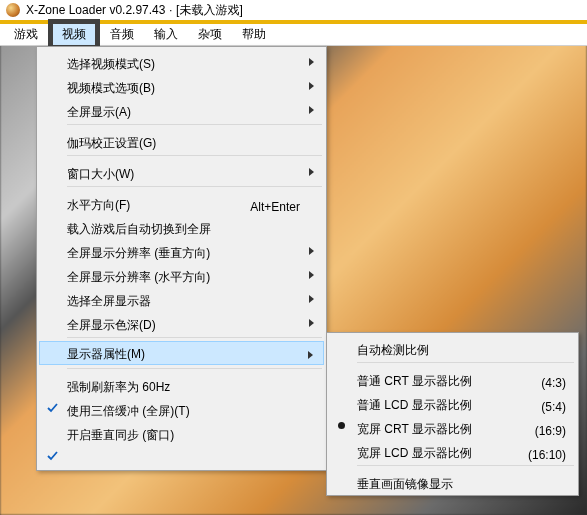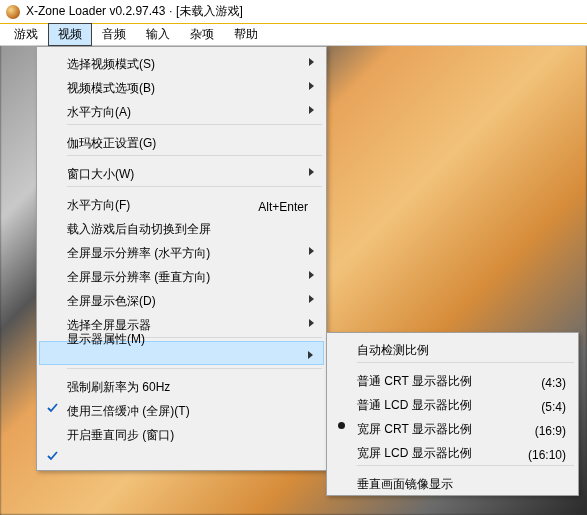--- a/index.html
+++ b/index.html
@@ -30,45 +30,45 @@
   .wm-icon::before {
     content:""; position:absolute; top:-10px; left:20px; width:20px; height:10px;
     border:4px solid rgba(160,160,160,.6); border-bottom:none; border-radius:4px 4px 0 0;
   }
   .wm-dot { position:absolute; top:14px; left:20px; width:20px; height:20px; border-radius:50%;
     background: radial-gradient(circle at 35% 35%, rgba(200,200,200,.6), rgba(120,120,120,.5)); }
   .wm-text1 { font-size: 22px; letter-spacing: 2px; }
   .wm-text2 { font-size: 18px; letter-spacing: 1px; color: rgba(200,200,200,.5);}
   .titlebar {
     position: relative; height: 24px; background: #fff; display: flex; align-items: center;
-    border-bottom: 1px solid #eab308; padding-left: 6px; gap: 6px;
+    border-bottom: 4px solid #eab308; padding-left: 6px; gap: 6px;
   }
   .app-icon { width:14px; height:14px; border-radius:50%;
     background: radial-gradient(circle at 35% 35%, #f6d68a, #c87a2a 60%, #7a3d0e); }
   .menubar {
     position: relative; height: 22px; background: #fff; display: flex; align-items: center;
     border-bottom: 1px solid #d0d0d0; padding-left: 4px;
   }
   .menu-item { padding: 16px 10px; cursor: default; }
-  .menu-item.active { background: #cce8ff; border: 1px solid #404040; padding: 2px 9px; }
+  .menu-item.active { background: #cce8ff; border: 5px solid #404040; padding: 2px 9px; }
   .dropdown {
     position: absolute; left: 36px; top: 46px; width: 291px;
     background: #f0f0f0; border: 1px solid #a0a0a0;
     box-shadow: 2px 2px 4px rgba(0,0,0,.25);
     padding: 2px;
   }
   .dropdown .row {
     display: flex; align-items: flex-end; height: 24px; padding: 0 24px 0 28px;
     position: relative; cursor: default;
   }
-  .dropdown .row.hover { background: #cce8ff; border: 1px solid #99d1ff; height: 24px; padding: 0 23px 16px 27px;}
+  .dropdown .row.hover { background: #cce8ff; border: 1px solid #99d1ff; height: 24px; padding: 0 23px 1px 27px;}
   .dropdown .sep { height: 1px; background: #d8d8d8; margin: 3px 2px 3px 28px;}
   .check { position:absolute; left:7px; top:5px; }
   .chev { position:absolute; right:8px; top:7px; }
-  .shortcut { position:absolute; right:16px; color:#000;}
+  .shortcut { position:absolute; right:24px; color:#000;}
   .submenu {
     position: absolute; left: 326px; top: 332px; width: 253px;
     background: #f0f0f0; border: 1px solid #a0a0a0;
     box-shadow: 2px 2px 4px rgba(0,0,0,.25);
     padding: 2px;
   }
   .submenu .row { display:flex; align-items:flex-end; height:24px; padding:0 8px 0 28px; position:relative; cursor:default;}
   .submenu .sep { height:1px; background:#d8d8d8; margin:3px 2px 3px 28px;}
   .radio { position:absolute; left:9px; top:8px; width:7px; height:7px; border-radius:50%; background:#1a1a1a;}
   .ratio { position:absolute; right:10px; }
@@ -109,21 +109,21 @@
           <path d="M1 1 L6 5 L1 9 Z" fill="#333"></path>
         </svg></span>
     </div>
     <div class="row">
       <span>视频模式选项(B)</span>
       <span class="chev"><svg class="chev-ico" viewBox="0 0 8 10">
           <path d="M1 1 L6 5 L1 9 Z" fill="#333"></path>
         </svg></span>
     </div>
     <div class="row">
-      <span>水平方向(A)</span>
+      <span>全屏显示(A)</span>
       <span class="chev"><svg class="chev-ico" viewBox="0 0 8 10">
           <path d="M1 1 L6 5 L1 9 Z" fill="#333"></path>
         </svg></span>
     </div>
     <div class="sep"></div>
     <div class="row">
       <span>伽玛校正设置(G)</span>
     </div>
     <div class="sep"></div>
     <div class="row">
@@ -134,39 +134,39 @@
     </div>
     <div class="sep"></div>
     <div class="row">
       <span>水平方向(F)</span>
       <span class="shortcut">Alt+Enter</span>
     </div>
     <div class="row">
       <span>载入游戏后自动切换到全屏</span>
     </div>
     <div class="row">
+      <span>全屏显示分辨率 (垂直方向)</span>
+      <span class="chev"><svg class="chev-ico" viewBox="0 0 8 10">
+          <path d="M1 1 L6 5 L1 9 Z" fill="#333"></path>
+        </svg></span>
+    </div>
+    <div class="row">
       <span>全屏显示分辨率 (水平方向)</span>
       <span class="chev"><svg class="chev-ico" viewBox="0 0 8 10">
           <path d="M1 1 L6 5 L1 9 Z" fill="#333"></path>
         </svg></span>
     </div>
     <div class="row">
-      <span>全屏显示分辨率 (垂直方向)</span>
+      <span>选择全屏显示器</span>
       <span class="chev"><svg class="chev-ico" viewBox="0 0 8 10">
           <path d="M1 1 L6 5 L1 9 Z" fill="#333"></path>
         </svg></span>
     </div>
     <div class="row">
       <span>全屏显示色深(D)</span>
-      <span class="chev"><svg class="chev-ico" viewBox="0 0 8 10">
-          <path d="M1 1 L6 5 L1 9 Z" fill="#333"></path>
-        </svg></span>
-    </div>
-    <div class="row">
-      <span>选择全屏显示器</span>
       <span class="chev"><svg class="chev-ico" viewBox="0 0 8 10">
           <path d="M1 1 L6 5 L1 9 Z" fill="#333"></path>
         </svg></span>
     </div>
     <div class="sep"></div>
     <div class="row hover">
       <span>显示器属性(M)</span>
       <span class="chev"><svg class="chev-ico" viewBox="0 0 8 10">
           <path d="M1 1 L6 5 L1 9 Z" fill="#333"></path>
         </svg></span>

